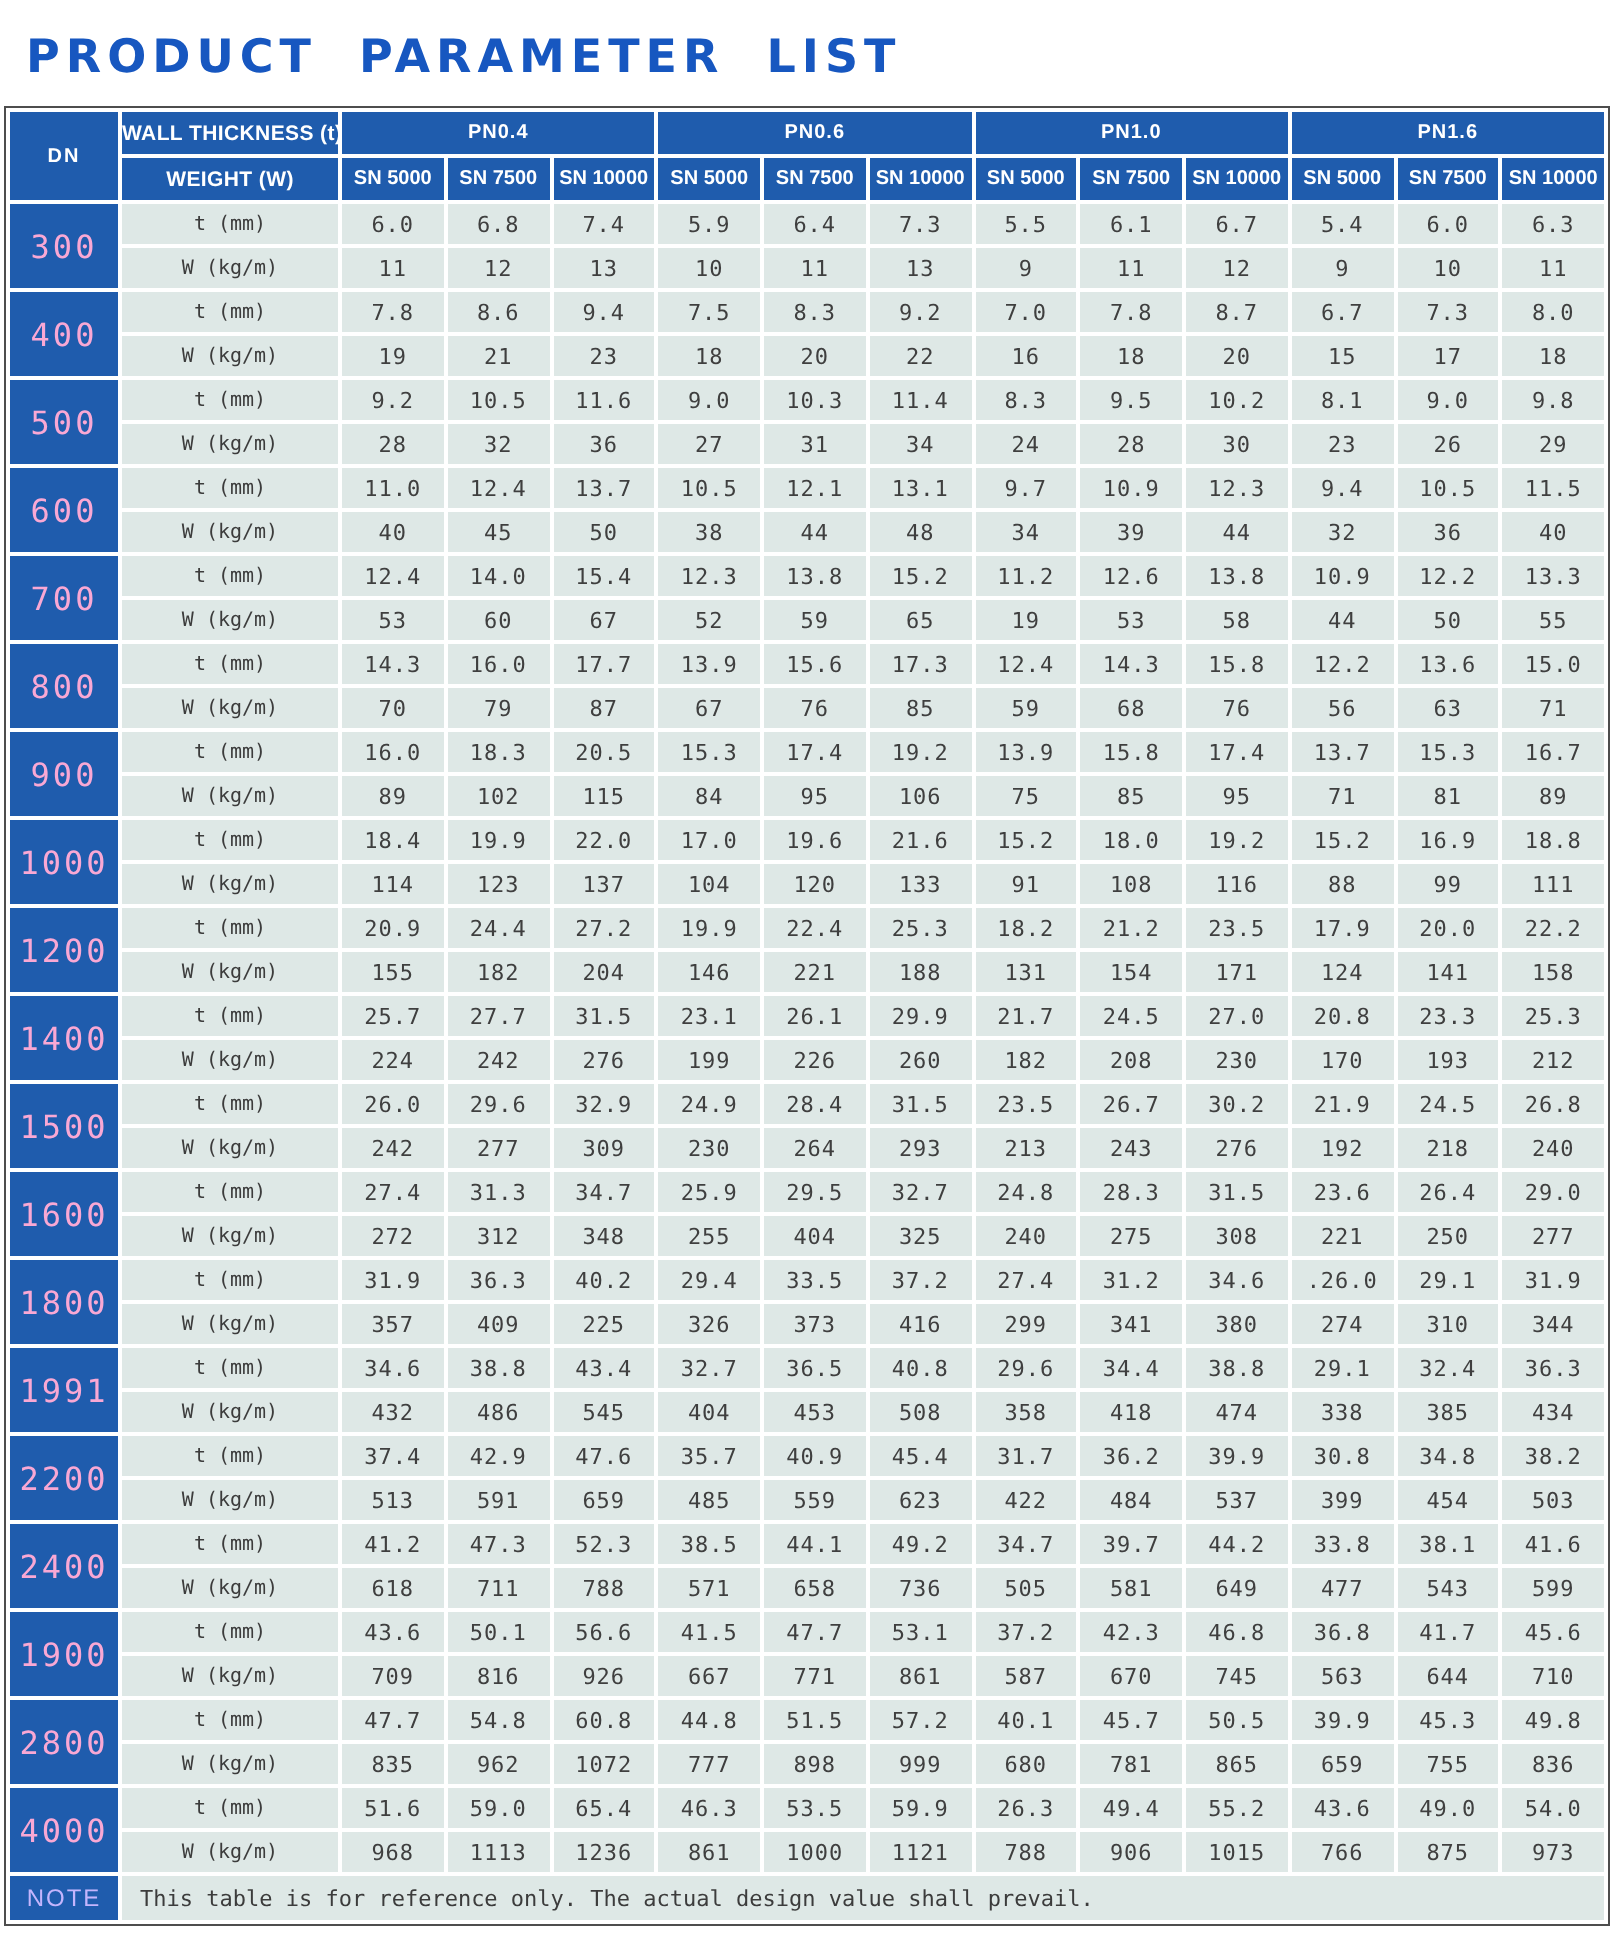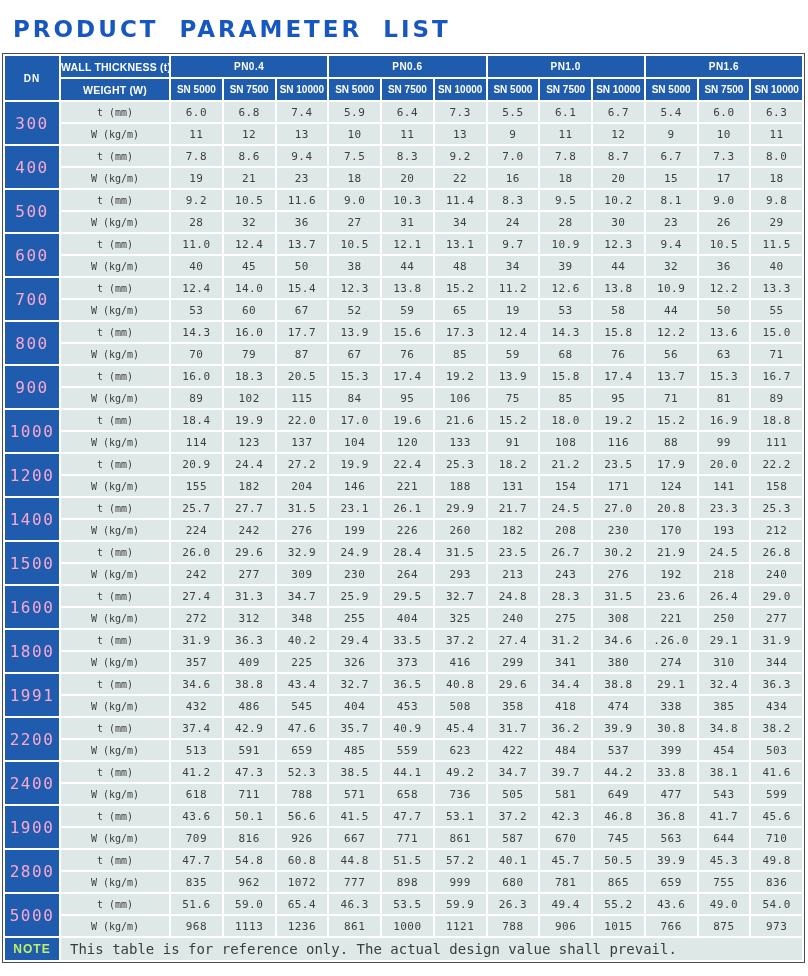--- a/index.html
+++ b/index.html
@@ -34,25 +34,25 @@
   }
   .row-label{
     background:#dee8e6;color:#3c3c3c;font-size:10px;
     font-family:"DejaVu Sans Mono", monospace;
   }
   .val{
     background:#dee8e6;color:#3f3f3f;font-size:11px;letter-spacing:0.5px;
     font-family:"DejaVu Sans Mono", monospace;
   }
   .note-label{
-    background:#1f5cad;color:#bef264;font-weight:bold;
+    background:#1f5cad;color:#c4b5fd;font-weight:normal;
     font-size:12px;letter-spacing:1px;
   }
   .note-text{
-    background:#dee8e6;color:#3c3c3c;font-size:14px;
+    background:#dee8e6;color:#3c3c3c;font-size:11px;
     text-align:left;padding-left:9px;
     font-family:"DejaVu Sans Mono", monospace;
   }
 </style>
 </head>
 <body>
 
 <div class="page">
   <h1 class="title">PRODUCT PARAMETER LIST</h1>
 
@@ -651,21 +651,21 @@
           <td class="val">898</td>
           <td class="val">999</td>
           <td class="val">680</td>
           <td class="val">781</td>
           <td class="val">865</td>
           <td class="val">659</td>
           <td class="val">755</td>
           <td class="val">836</td>
         </tr>
         <tr>
-          <td class="dn-cell" rowspan="2">5000</td>
+          <td class="dn-cell" rowspan="2">4000</td>
           <td class="row-label">t (mm)</td>
           <td class="val">51.6</td>
           <td class="val">59.0</td>
           <td class="val">65.4</td>
           <td class="val">46.3</td>
           <td class="val">53.5</td>
           <td class="val">59.9</td>
           <td class="val">26.3</td>
           <td class="val">49.4</td>
           <td class="val">55.2</td>

